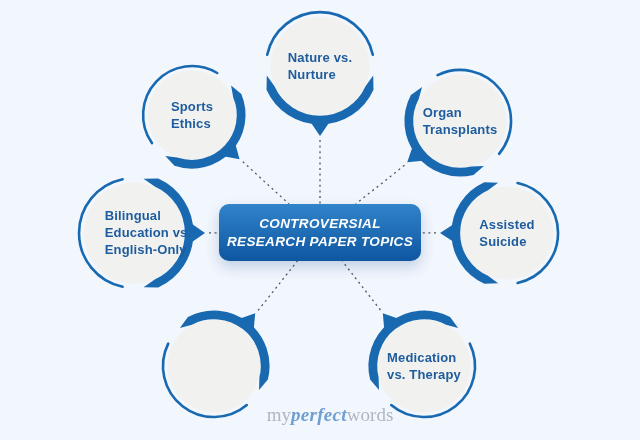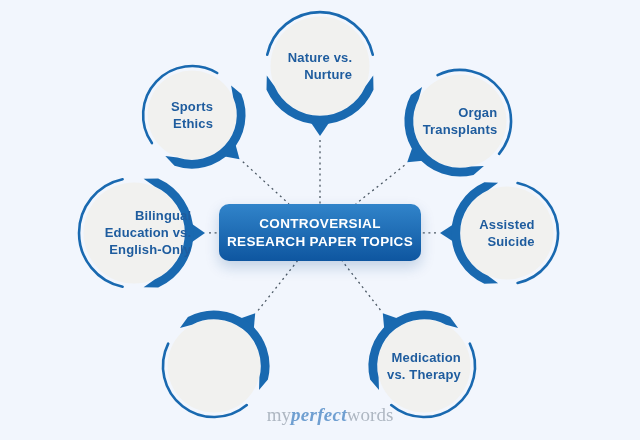--- a/index.html
+++ b/index.html
@@ -8,40 +8,41 @@
     width:640px;height:440px;
     background:var(--bg,#f2f6fd);
     overflow:hidden;
     font-family:"Liberation Sans", sans-serif;
   }
   #rings{position:absolute;left:0;top:0;}
   .topic-label{
     position:absolute;
     transform:translate(-50%,-50%);
     white-space:pre-line;
-    text-align:right;
+    text-align:left;
     font-size:13px;
     line-height:1.32;
     font-weight:700;
     letter-spacing:.15px;
     color:var(--topic-text,#1e5c9e);
   }
   .center-box{
     position:absolute;
     left:219px;top:204px;width:202px;height:57px;
     border-radius:10px;
     background:linear-gradient(180deg,var(--box-top,#3184ca),var(--box-bottom,#0e56a0));
     box-shadow:0 6px 14px rgba(18,78,140,.22);
     display:flex;flex-direction:column;justify-content:center;align-items:center;
     color:#fff;
     font-weight:700;
     font-size:13.5px;
     line-height:1.3;
     letter-spacing:.35px;
     text-align:center;
+    font-style:italic;
   }
   .logo{
     position:absolute;
     left:330px;top:405px;
     transform:translateX(-50%);
     font-size:19px;
     line-height:1.1;
     white-space:nowrap;
   }
   .logo-my,.logo-words{

